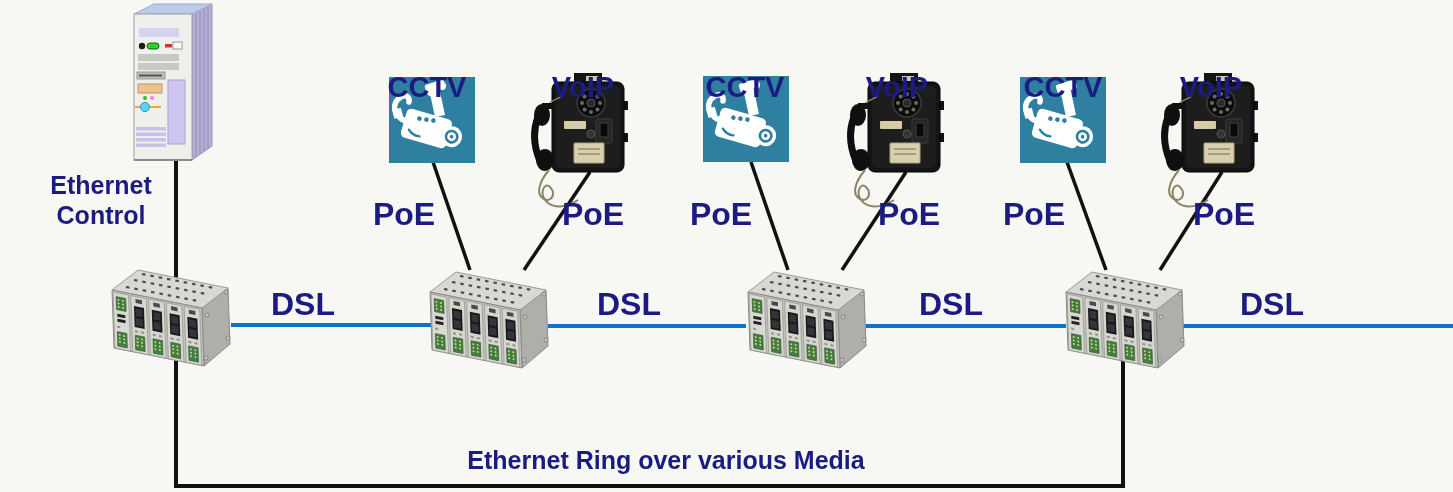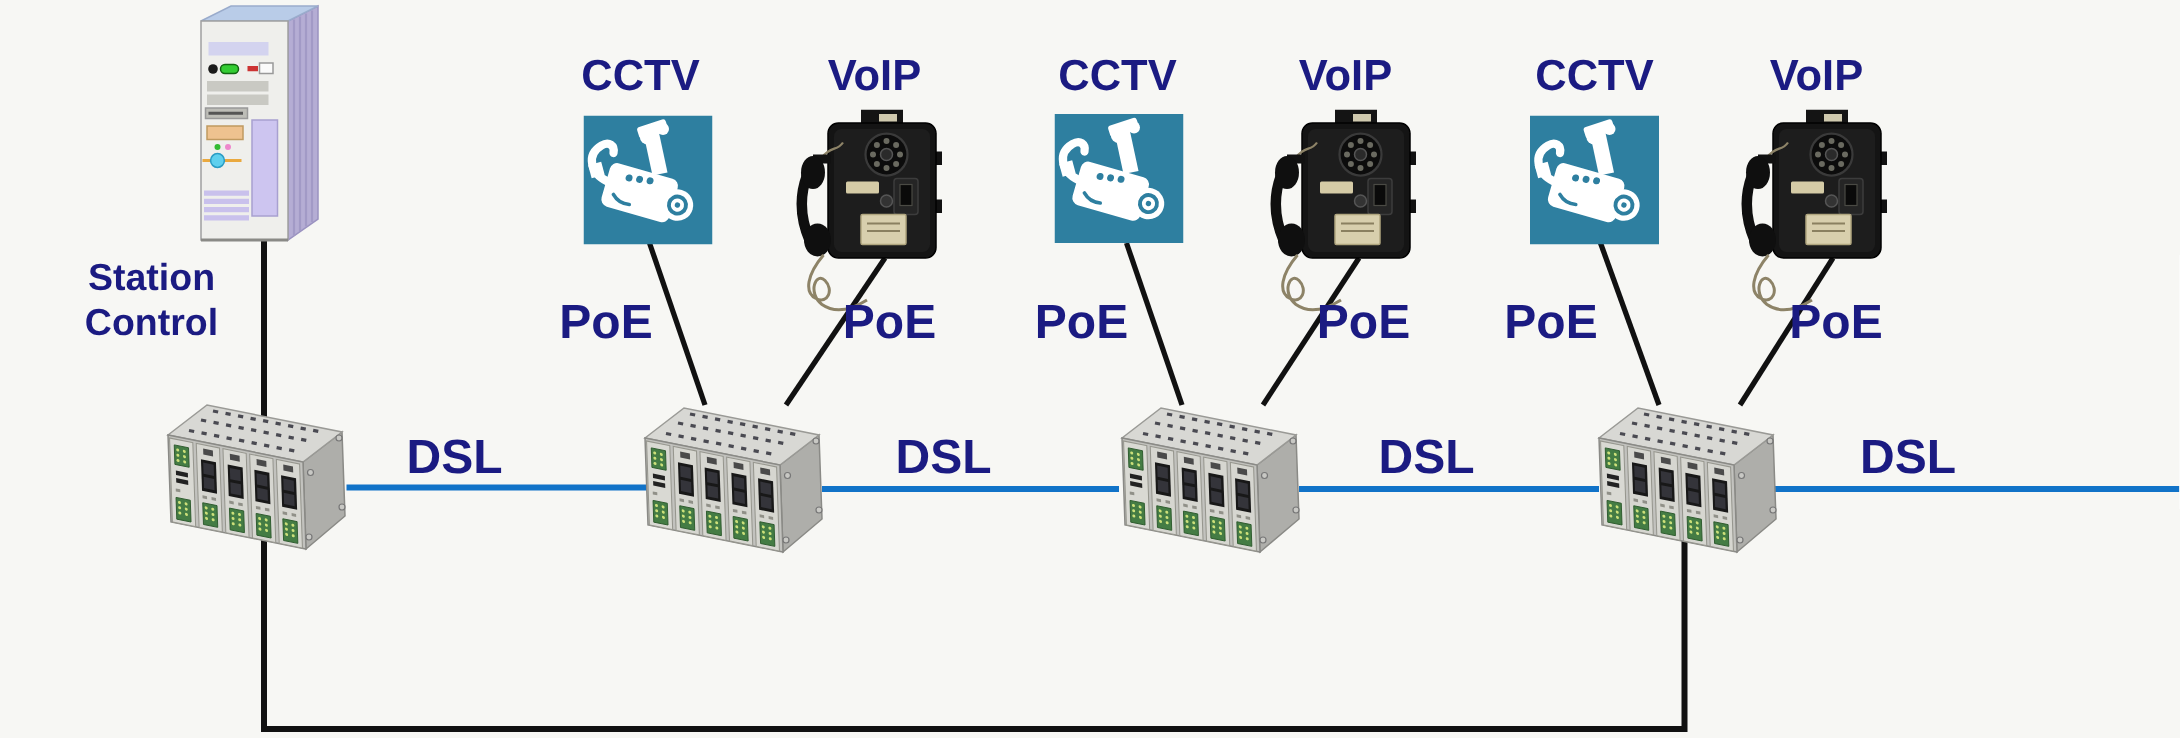--- a/index.html
+++ b/index.html
@@ -9,21 +9,21 @@
     font-family:"Liberation Sans", sans-serif;
   }
   .layer { position:absolute; left:0; top:0; z-index:1; }
   .dev   { position:absolute; z-index:2; }
   .lbl {
     position:absolute; z-index:3;
     transform:translateX(-50%);
     color:#1b1b82; font-weight:bold; text-align:center; white-space:nowrap;
     -webkit-user-select:none; user-select:none;
   }
-  .lbl-big  { font-size:29px; }
+  .lbl-big  { font-size:29px;margin-top:36px; }
   .lbl-mid  { font-size:32px; }
   .lbl-sm   { font-size:25px; line-height:30px; }
   .cctv-bg  { fill:#2e7fa0; }
   .wire-blk { stroke:#111111; fill:none; }
   .wire-dsl { stroke:#1173c8; stroke-width:4; }
 </style>
 </head>
 <body>
 
 <div class="canvas">
@@ -232,21 +232,21 @@
       <use href="#sym-phone"></use>
     </svg>
   <svg class="dev" style="left:844px;top:73px" width="100" height="135">
       <use href="#sym-phone"></use>
     </svg>
   <svg class="dev" style="left:1158px;top:73px" width="100" height="135">
       <use href="#sym-phone"></use>
     </svg>
 
   <div class="lbl lbl-sm" style="left:101px;top:170px">
-    <div>Station</div>
+    <div>Ethernet</div>
     <div>Control</div>
   </div>
 
   <div class="lbl lbl-big" style="left:427px;top:35px">CCTV</div>
   <div class="lbl lbl-big" style="left:583px;top:35px">VoIP</div>
   <div class="lbl lbl-big" style="left:745px;top:35px">CCTV</div>
   <div class="lbl lbl-big" style="left:897px;top:35px">VoIP</div>
   <div class="lbl lbl-big" style="left:1063px;top:35px">CCTV</div>
   <div class="lbl lbl-big" style="left:1211px;top:35px">VoIP</div>
 
@@ -255,14 +255,15 @@
   <div class="lbl lbl-mid" style="left:721px;top:196px">PoE</div>
   <div class="lbl lbl-mid" style="left:909px;top:196px">PoE</div>
   <div class="lbl lbl-mid" style="left:1034px;top:196px">PoE</div>
   <div class="lbl lbl-mid" style="left:1224px;top:196px">PoE</div>
 
   <div class="lbl lbl-mid" style="left:303px;top:286px">DSL</div>
   <div class="lbl lbl-mid" style="left:629px;top:286px">DSL</div>
   <div class="lbl lbl-mid" style="left:951px;top:286px">DSL</div>
   <div class="lbl lbl-mid" style="left:1272px;top:286px">DSL</div>
 
+  <div class="lbl lbl-sm" style="left:666px;top:445px">Ethernet Ring over various Media</div>
 
 </div>
 
 </body></html>

